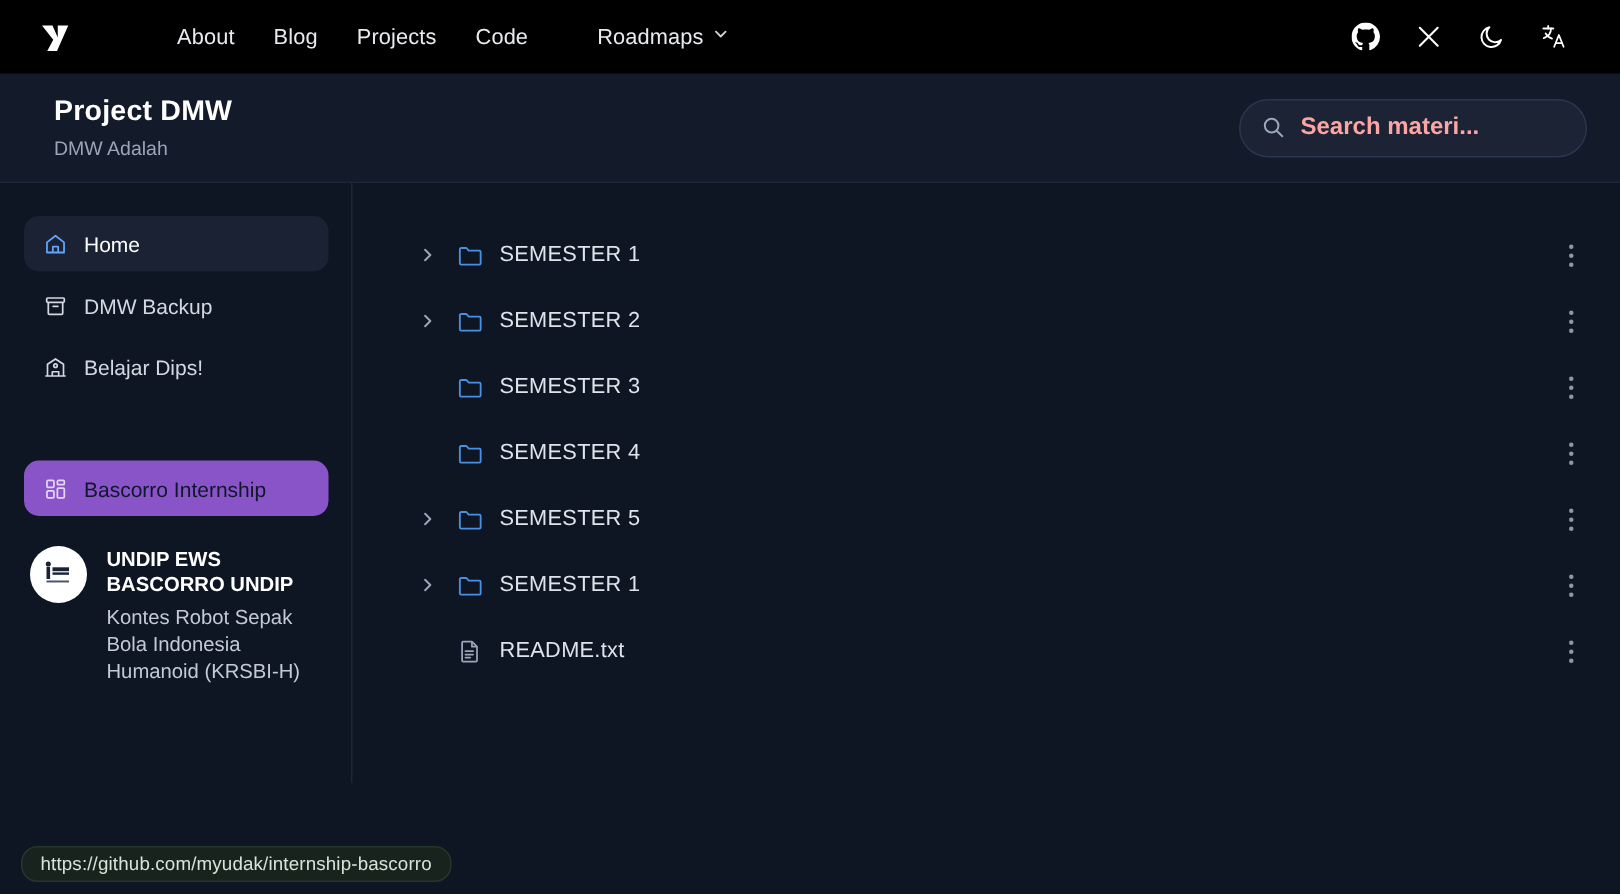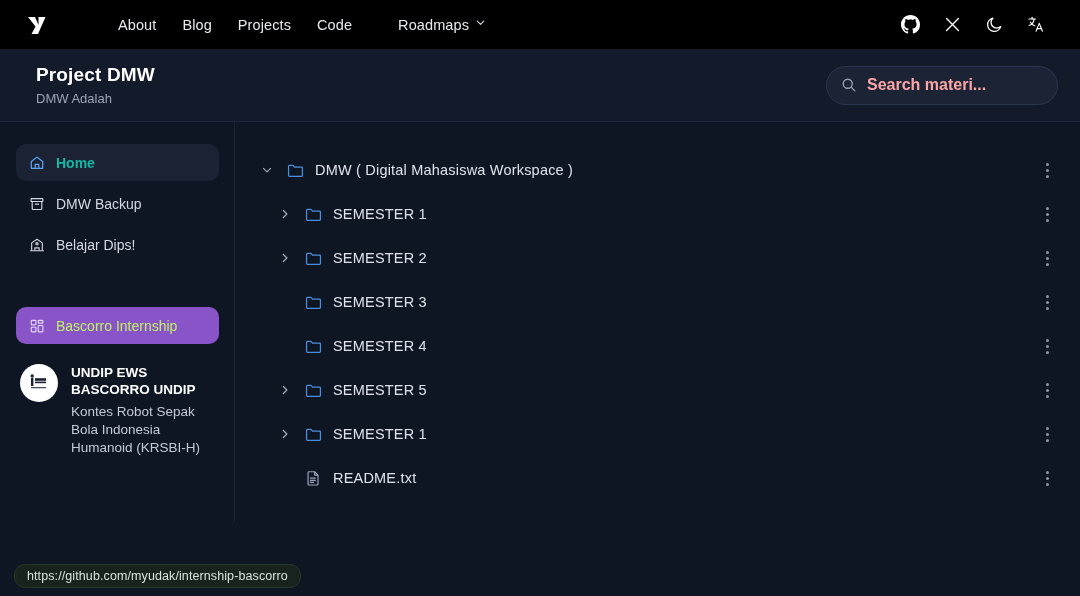--- a/index.html
+++ b/index.html
@@ -83,22 +83,22 @@
     height: 37px;
     border-radius: 10px;
     display: flex; align-items: center;
     gap: 11px;
     padding: 0 12px;
     margin-bottom: 4px;
     cursor: pointer;
     color: #d3d8e2;
     font-size: 14px;
   }
-  .side-item.home { background: #1a2234; color: #14b8a6; font-weight: bold; }
-  .side-item.active { background: #8a54c9; color: #bef264; margin-top: 44px; }
+  .side-item.home { background: #1a2234; color: #ffffff; }
+  .side-item.active { background: #8a54c9; color: #0f172a; margin-top: 44px; }
   .side-icon { width: 17px; height: 17px; display: flex; align-items: center; justify-content: center; flex: 0 0 17px; }
 
   .project-card {
     display: flex;
     gap: 13px;
     padding: 14px 4px 0 4px;
     margin-top: 6px;
   }
   .avatar {
     width: 38px; height: 38px;
@@ -278,39 +278,20 @@
       </div>
       <div class="proj-text">
         <div class="proj-title">UNDIP EWS BASCORRO UNDIP</div>
         <div class="proj-desc">Kontes Robot Sepak Bola Indonesia Humanoid (KRSBI-H)</div>
       </div>
     </div>
   </div>
 
   <div class="tree">
 
-    <div class="tree-row">
-      <span class="chev-slot">
-        <svg width="12" height="12" viewBox="0 0 12 12" fill="none" stroke="#9aa5b8" stroke-width="1.3" stroke-linecap="round" stroke-linejoin="round">
-            <path d="M2.5 4.4 L6 7.9 L9.5 4.4"></path>
-          </svg>
-      </span>
-      <span class="icon-slot">
-        <svg width="17" height="15" viewBox="0 0 18 16" fill="none" stroke="#4a90e2" stroke-width="1.3" stroke-linejoin="round">
-          <path d="M1.6 13.4 V3.4 a0.9 0.9 0 0 1 0.9-0.9 h3.8 l1.6 1.9 h7.6 a0.9 0.9 0 0 1 0.9 0.9 v8.1 a0.9 0.9 0 0 1-0.9 0.9 H2.5 a0.9 0.9 0 0 1-0.9-0.9 z"></path>
-        </svg>
-      </span>
-      <span class="row-label">DMW ( Digital Mahasiswa Workspace )</span>
-      <span class="row-spacer"></span>
-      <span class="kebab">
-          <span></span>
-          <span></span>
-          <span></span>
-        </span>
-    </div>
 
     <div class="tree-row indent-1">
       <span class="chev-slot">
         <svg width="12" height="12" viewBox="0 0 12 12" fill="none" stroke="#9aa5b8" stroke-width="1.3" stroke-linecap="round" stroke-linejoin="round">
             <path d="M4.4 2.5 L7.9 6 L4.4 9.5"></path>
           </svg>
       </span>
       <span class="icon-slot">
         <svg width="17" height="15" viewBox="0 0 18 16" fill="none" stroke="#4a90e2" stroke-width="1.3" stroke-linejoin="round">
             <path d="M1.6 13.4 V3.4 a0.9 0.9 0 0 1 0.9-0.9 h3.8 l1.6 1.9 h7.6 a0.9 0.9 0 0 1 0.9 0.9 v8.1 a0.9 0.9 0 0 1-0.9 0.9 H2.5 a0.9 0.9 0 0 1-0.9-0.9 z"></path>

